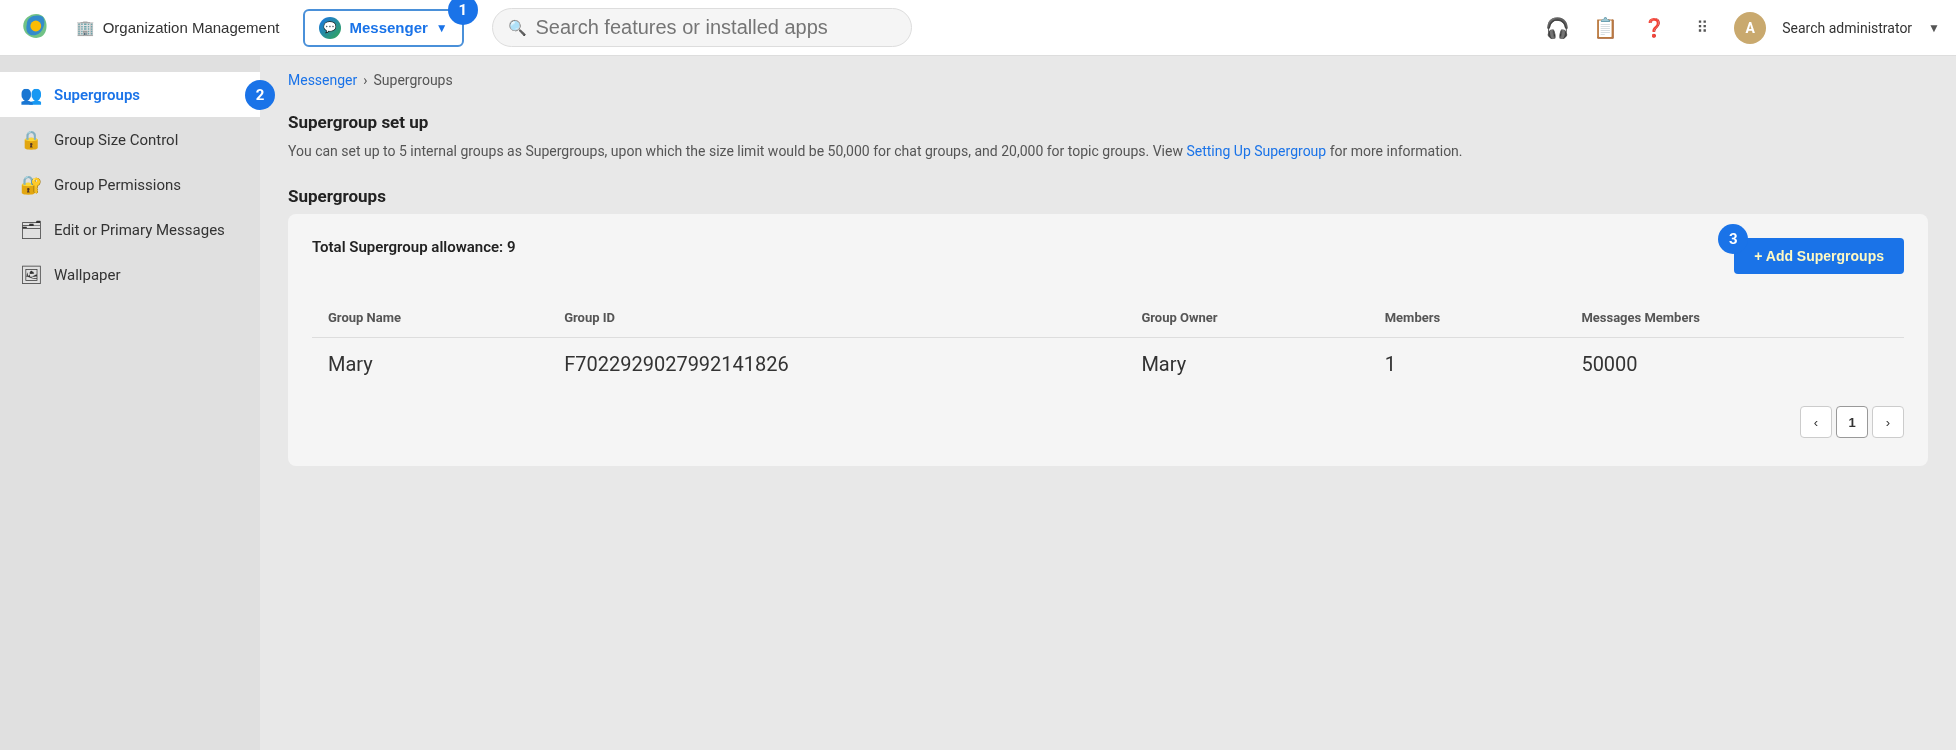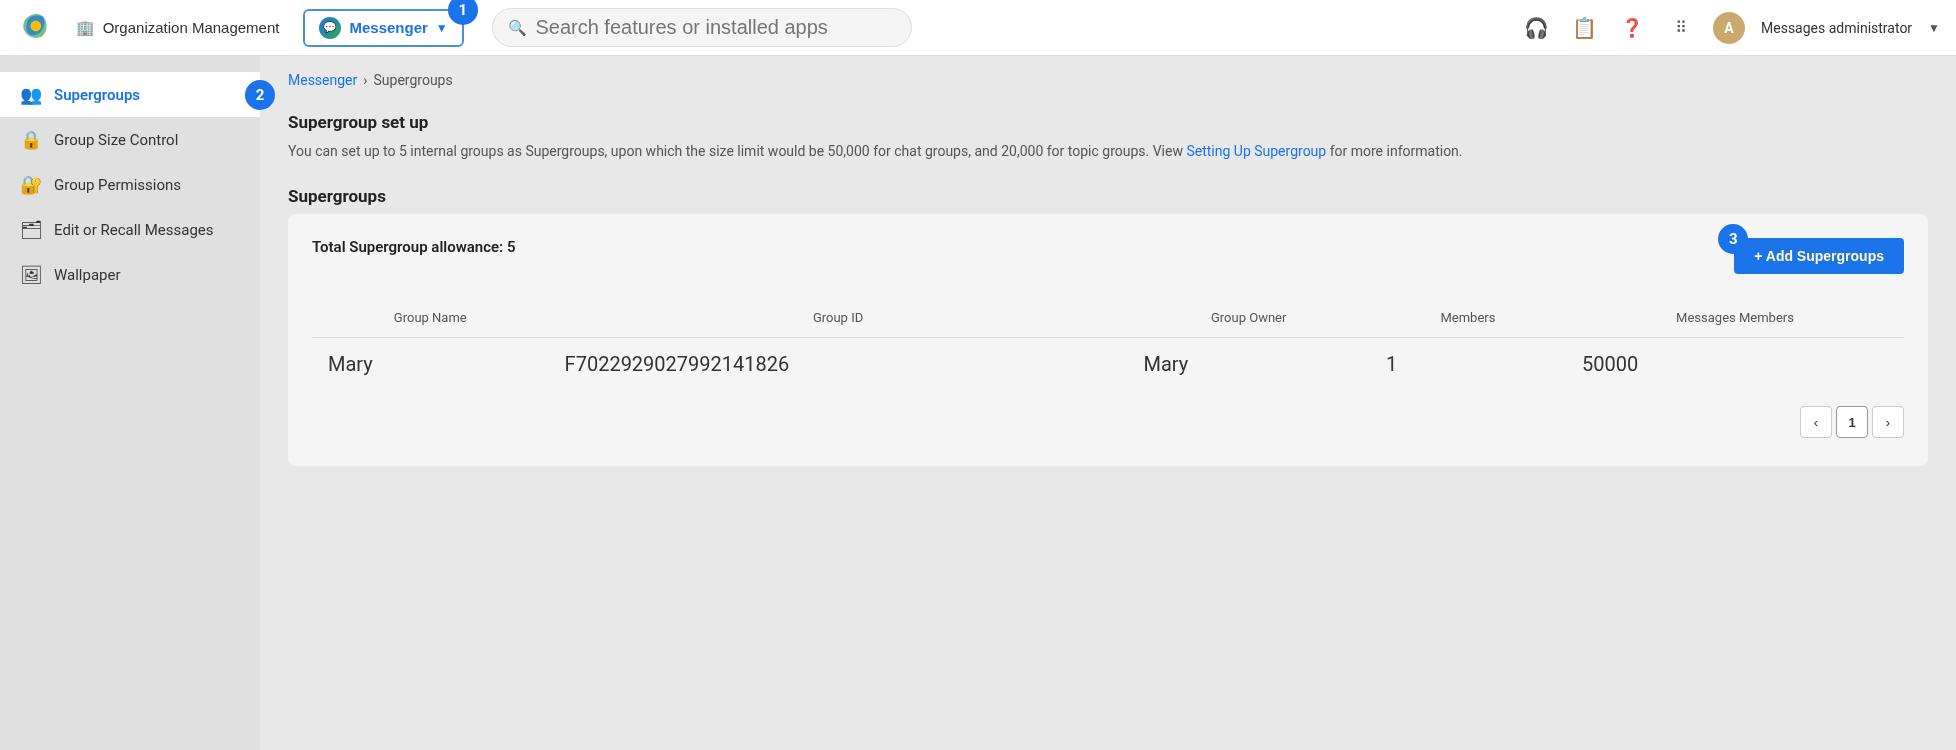--- a/index.html
+++ b/index.html
@@ -299,25 +299,25 @@
       justify-content: center;
       z-index: 20;
     }
 
     
     .data-table {
       width: 100%;
       border-collapse: collapse;
     }
     .data-table th {
-      text-align: center;
+      text-align: left;
       padding: 12px 16px;
       font-size: 13px;
       color: #555;
-      font-weight: 400;
+      font-weight: 700;
       border-bottom: 1px solid #ddd;
     }
     .data-table td {
       padding: 14px 16px;
       font-size: 20px;
       color: #333;
       border-bottom: 1px solid #e0e0e0;
     }
     .data-table tr:last-child td { border-bottom: none; }
 
@@ -387,21 +387,21 @@
     <button class="nav-icon-btn">
       <span>📋</span>
     </button>
     <button class="nav-icon-btn">
       <span style="font-size:18px;">❓</span>
     </button>
     <button class="nav-icon-btn">
       <span style="font-size:16px;">⠿</span>
     </button>
     <div class="avatar-circle">A</div>
-    <span class="admin-label">Messages administrator</span>
+    <span class="admin-label">Search administrator</span>
     <span class="dropdown-arrow">▼</span>
   </div>
 </div>
 
 <div class="main-layout">
 
   <div class="sidebar">
 
     <div class="sidebar-item active" style="position:relative;">
       <span class="item-icon">👥</span>
@@ -414,21 +414,21 @@
       <span>Group Size Control</span>
     </div>
 
     <div class="sidebar-item">
       <span class="item-icon">🔐</span>
       <span>Group Permissions</span>
     </div>
 
     <div class="sidebar-item">
       <span class="item-icon">🗂</span>
-      <span>Edit or Recall Messages</span>
+      <span>Edit or Primary Messages</span>
     </div>
 
     <div class="sidebar-item">
       <span class="item-icon">🖼</span>
       <span>Wallpaper</span>
     </div>
   </div>
 
   <div class="content">
 
@@ -443,21 +443,21 @@
       <div class="section-title">Supergroup set up</div>
       <div class="section-desc">
         <span>You can set up to 5 internal groups as Supergroups, upon which the size limit would be 50,000 for chat groups, and 20,000 for topic groups. View </span><a href="#">Setting Up Supergroup</a><span> for more information.</span>
       </div>
 
       <div class="section-title">Supergroups</div>
 
       <div class="supergroups-section">
         <div class="supergroups-header">
           <div class="supergroups-info">
-            <div class="allowance-text">Total Supergroup allowance: 5</div>
+            <div class="allowance-text">Total Supergroup allowance: 9</div>
           </div>
           <div class="add-btn-wrapper">
             <span class="btn-badge">3</span>
             <button class="add-supergroups-btn">+ Add Supergroups</button>
           </div>
         </div>
 
         <table class="data-table">
           <thead>
             <tr>

